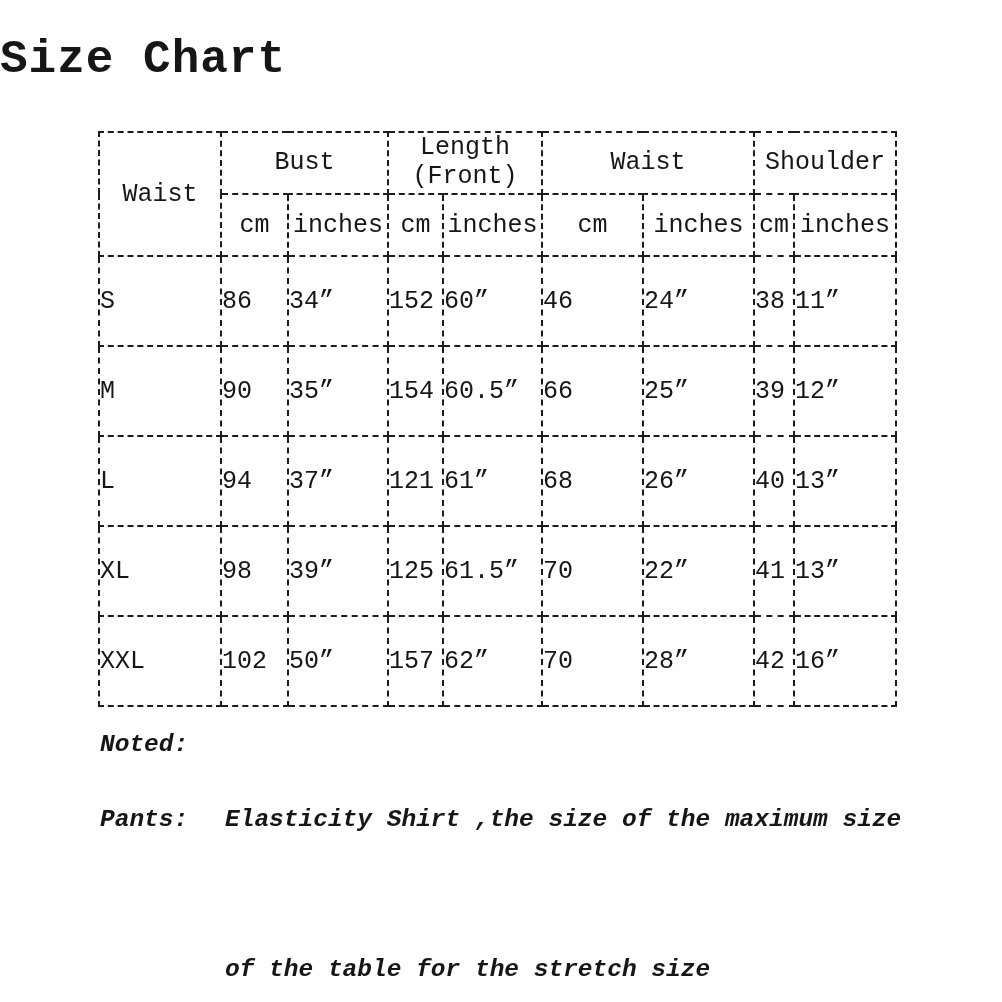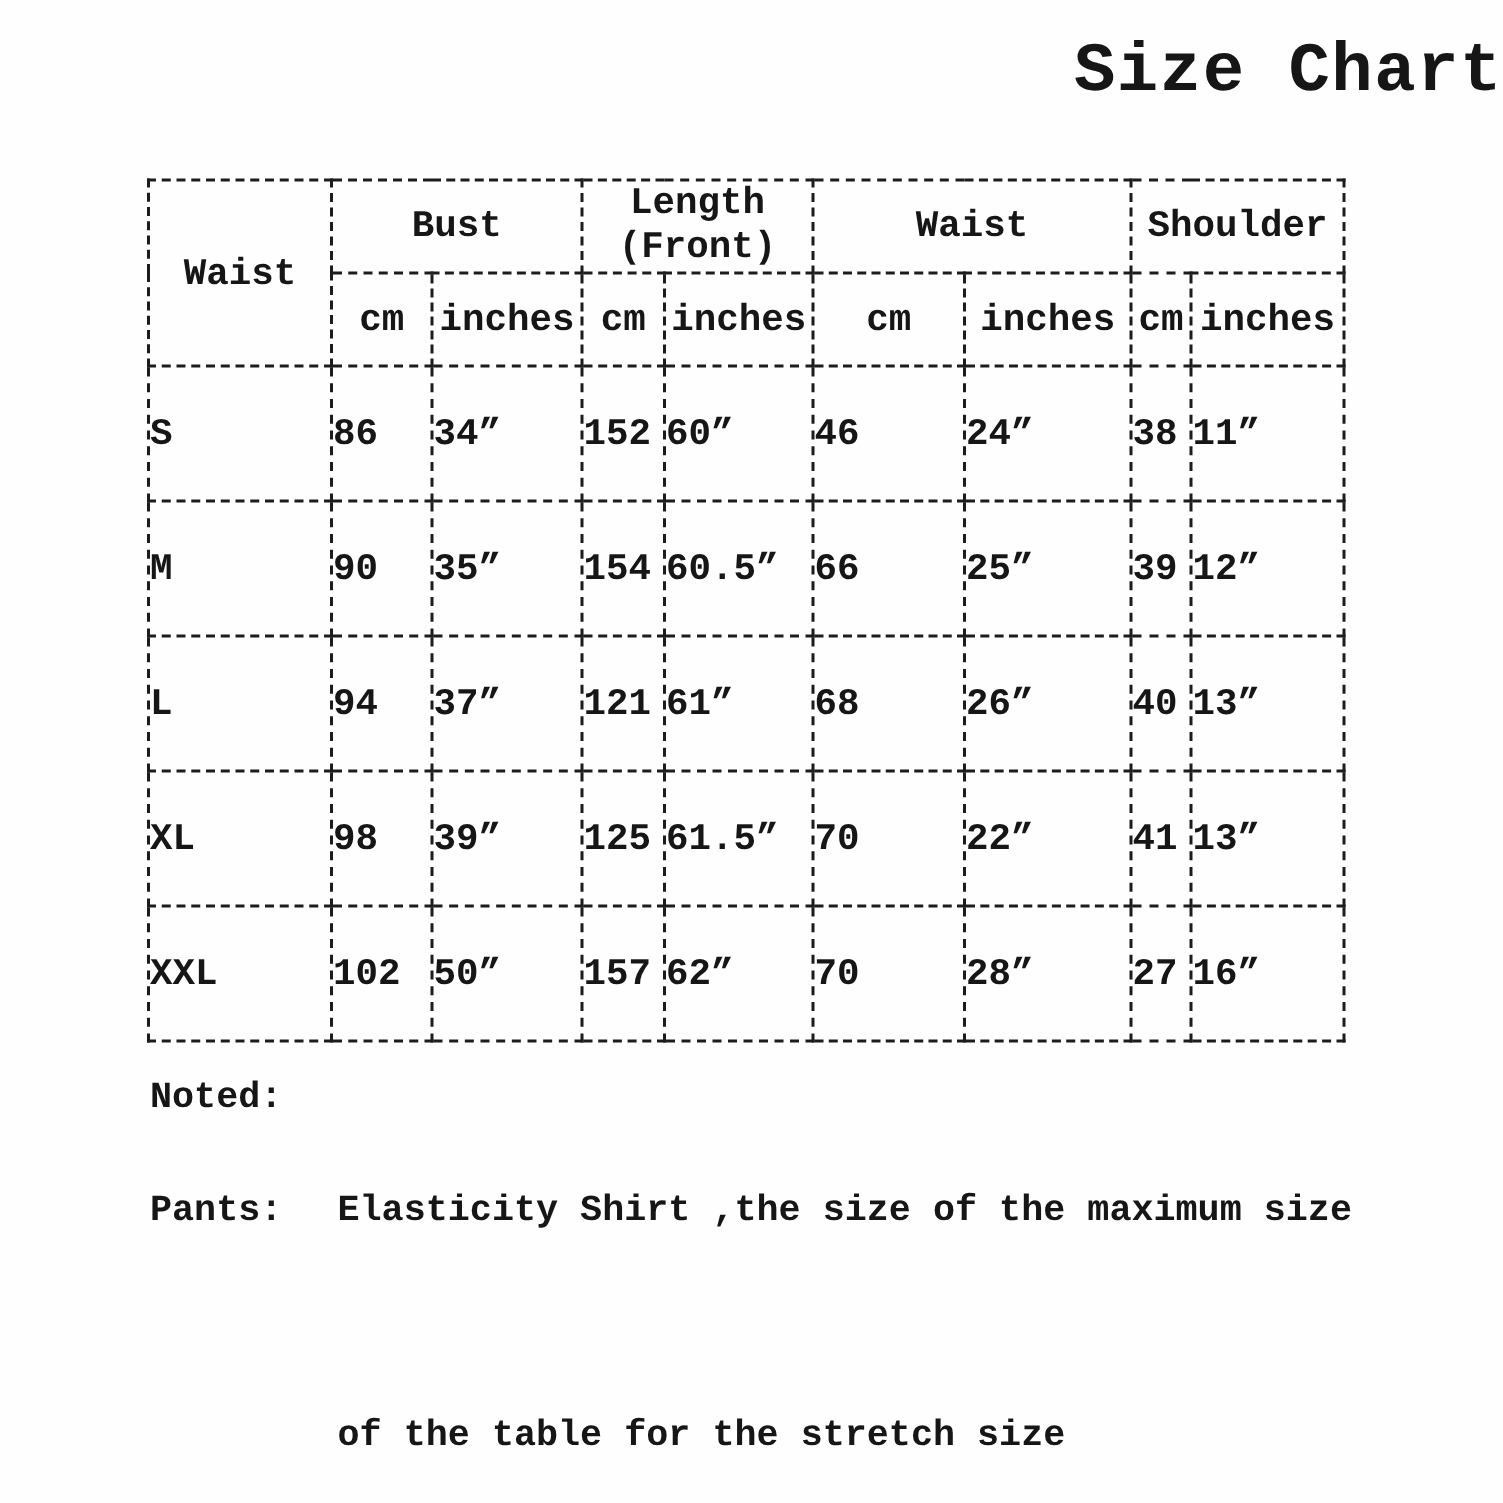--- a/index.html
+++ b/index.html
@@ -9,54 +9,55 @@
   }
   body {
     width: 1002px;
     height: 1002px;
     background: #fefefe;
     color: #161616;
     font-family: "Liberation Mono", "DejaVu Sans Mono", monospace;
     overflow: hidden;
   }
   .page-title {
-    margin-top: 21px;
-    text-align: right;
+    margin-top: 33px;
+    text-align: left;
     font-size: 46px;
     font-weight: bold;
     line-height: 1.2;
     letter-spacing: 1px;
   }
   table.size-table {
     margin: 43px 0 0 98px;
     width: 797px;
     border-collapse: collapse;
     table-layout: fixed;
   }
   table.size-table th,
   table.size-table td {
     border: 2px dashed #1c1c1c;
     vertical-align: middle;
     font-size: 25px;
-    font-weight: bold;
+    font-weight: normal;
     padding: 0;
     overflow: hidden;
   }
   tr.group-row { height: 62px; }
   tr.unit-row  { height: 62px; }
   tr.data-row  { height: 90px; }
   .group-header { white-space: pre-line; line-height: 1.15; }
   .notes {
     margin-left: 100px;
     font-size: 24.5px;
     font-weight: bold;
   }
   .note-row {
     display: flex;
     line-height: 75px;
+    font-style: italic;
   }
   .note-label {
     width: 125px;
     flex-shrink: 0;
   }
   .note-text {
     white-space: pre;
     line-height: 75px;
   }
 </style>
@@ -141,21 +142,21 @@
     <td>13”</td>
   </tr>
   <tr class="data-row">
     <td>XXL</td>
     <td>102</td>
     <td>50”</td>
     <td>157</td>
     <td>62”</td>
     <td>70</td>
     <td>28”</td>
-    <td>27</td>
+    <td>42</td>
     <td>16”</td>
   </tr>
 </tbody>
   </table>
 
 <div class="notes">
   <div class="note-row">
     <span class="note-label">Noted:</span>
   </div>
   <div class="note-row">

